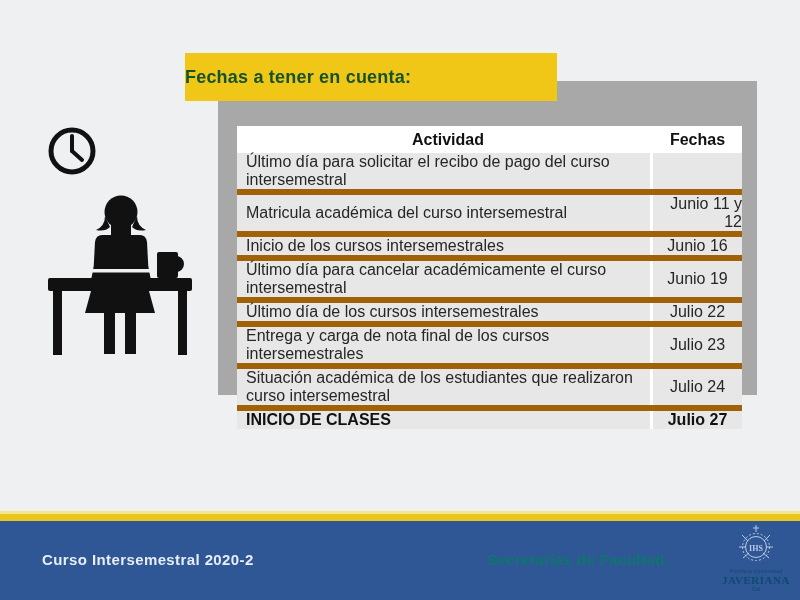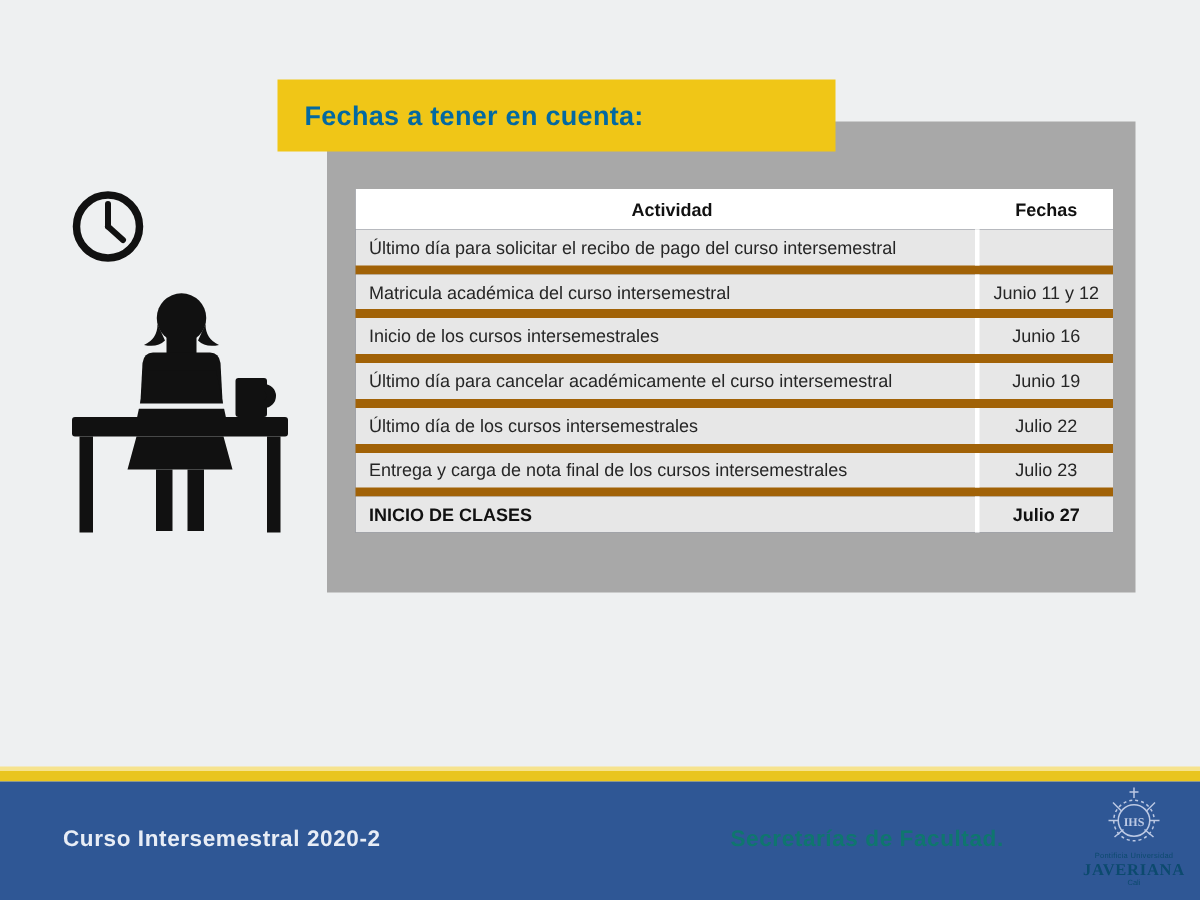--- a/index.html
+++ b/index.html
@@ -9,35 +9,35 @@
     font-family:"Liberation Sans", sans-serif;
   }
   .slide{position:absolute;inset:0;}
 
   
   .banner{
     position:absolute;left:185px;top:53px;width:372px;height:48px;
     background:#f0c617;display:flex;align-items:center;z-index:3;
   }
   .banner span{
-    padding-left:18px;font-size:18px;font-weight:bold;color:#0369a1;
+    padding-left:0;font-size:18px;font-weight:bold;color:#14532d;
     letter-spacing:.2px;
   }
 
   
   .graybox{
     position:absolute;left:218px;top:81px;width:539px;height:314px;
     background:#a8a8a8;z-index:1;
   }
 
   
   .sched{
     position:absolute;left:237px;top:126px;width:505px;height:229px;
-    background:#0f172a;z-index:2;display:flex;flex-direction:column;
-    font-size:12px;color:#262626;
+    background:#86efac;z-index:2;display:flex;flex-direction:column;
+    font-size:16px;color:#262626;
   }
   .t-head{height:27px;display:flex;flex:none;background:#ffffff;font-weight:bold;color:#111;}
   .t-head .t-cell{justify-content:center;padding-left:0;}
   .t-rows{flex:1;display:flex;flex-direction:column;}
   .t-row{flex:1;display:flex;background:#e7e7e7;border-bottom:6px solid #a16207;box-sizing:border-box;}
   .t-row:last-child{border-bottom:none;}
   .t-row.bold{font-weight:bold;color:#111;}
   .t-cell{display:flex;align-items:center;box-sizing:border-box;}
   .t-cell.act{width:416px;padding-left:9px;border-right:3px solid #ffffff;}
   .t-cell.fec{flex:1;justify-content:center;text-align:right;}
@@ -99,20 +99,24 @@
           <div class="t-cell fec">Junio 19</div>
         </div>
         <div class="t-row">
           <div class="t-cell act">Último día de los cursos intersemestrales</div>
           <div class="t-cell fec">Julio 22</div>
         </div>
         <div class="t-row">
           <div class="t-cell act">Entrega y carga de nota final de los cursos intersemestrales</div>
           <div class="t-cell fec">Julio 23</div>
         </div>
+        <div class="t-row">
+          <div class="t-cell act">Situación académica de los estudiantes que realizaron curso intersemestral</div>
+          <div class="t-cell fec">Julio 24</div>
+        </div>
         <div class="t-row bold">
           <div class="t-cell act">INICIO DE CLASES</div>
           <div class="t-cell fec">Julio 27</div>
         </div>
       </div>
   </div>
 
   <div class="clock-wrap">
     <svg width="54" height="54" viewBox="0 0 54 54">
       <circle cx="27" cy="27" r="21" fill="none" stroke="#111" stroke-width="5"></circle>

